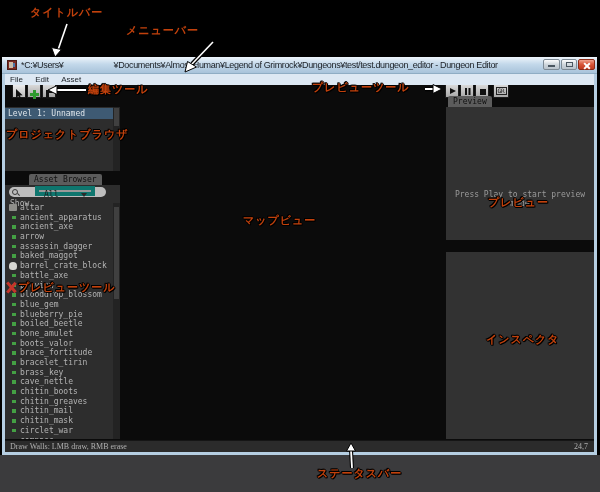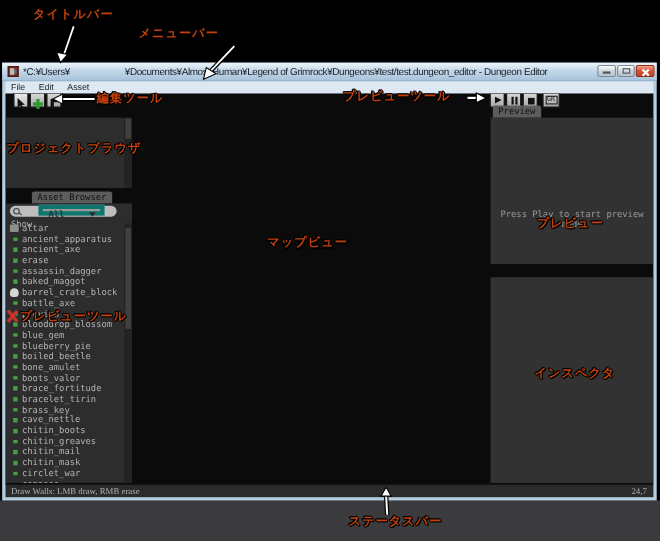--- a/index.html
+++ b/index.html
@@ -140,20 +140,21 @@
     </div>
     <div class="abs toolbtn" style="left:470px;top:-1px;">
       <div style="position:absolute;left:3.5px;top:3.5px;width:6px;height:6px;background:#111;"></div>
     </div>
     <div class="abs toolbtn" style="left:488px;top:-1px;width:16px;">
       <div style="position:absolute;left:1.5px;top:2px;width:11px;height:8px;border:1px solid #222;box-sizing:border-box;font-family:'DejaVu Sans Mono',monospace;font-size:6px;line-height:6px;text-align:center;color:#111;">GR</div>
     </div>
 
     <div class="abs tab" style="left:0px;top:11px;margin-top:46px;">Project</div>
     <div class="abs panel" style="left:0px;top:22px;width:115px;height:64px;">
+      <div style="position:absolute;left:0;top:1px;width:108px;height:11px;background:#3e5a73;color:#dde4ea;font-family:'DejaVu Sans Mono',monospace;font-size:8px;line-height:11px;padding-left:3px;box-sizing:border-box;">Level 1: Unnamed</div>
       <div class="abs sbtrack" style="left:108px;top:0;width:7px;height:64px;">
         <div class="abs sbthumb" style="left:1px;top:1px;width:5px;height:18px;"></div>
       </div>
     </div>
 
     <div class="abs tab" style="left:0px;top:89px;margin-left:24px;">Asset Browser</div>
     <div class="abs panel" style="left:0px;top:100px;width:115px;height:254px;overflow:hidden;">
       <div style="position:absolute;left:4px;top:2px;width:97px;height:10px;background:#bdbdbd;border-radius:6px;">
         <span style="position:absolute;left:3px;top:2px;width:4px;height:4px;border:1.2px solid #3a3a3a;border-radius:50%;"></span>
         <span style="position:absolute;left:8px;top:6.5px;width:3px;height:1.2px;background:#3a3a3a;transform:rotate(45deg);"></span>
@@ -172,21 +173,21 @@
           <div class="arow">
             <span class="aicon"></span>
             <span class="aname">ancient_apparatus</span>
           </div>
           <div class="arow">
             <span class="aicon"></span>
             <span class="aname">ancient_axe</span>
           </div>
           <div class="arow">
             <span class="aicon"></span>
-            <span class="aname">erase</span>
+            <span class="aname">arrow</span>
           </div>
           <div class="arow">
             <span class="aicon"></span>
             <span class="aname">assassin_dagger</span>
           </div>
           <div class="arow">
             <span class="aicon"></span>
             <span class="aname">baked_maggot</span>
           </div>
           <div class="arow">

